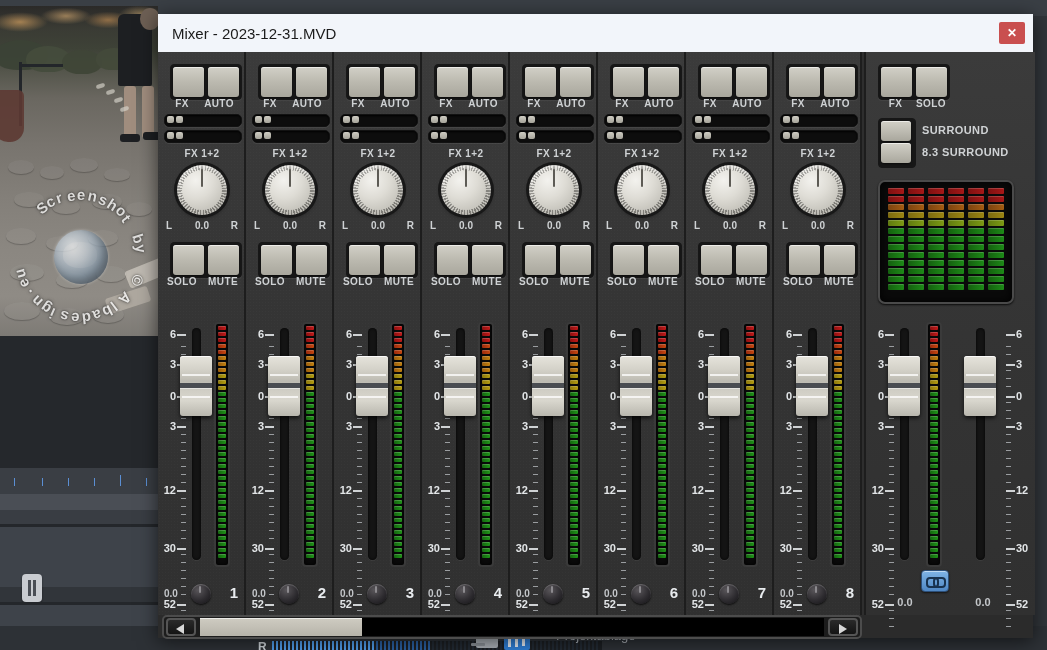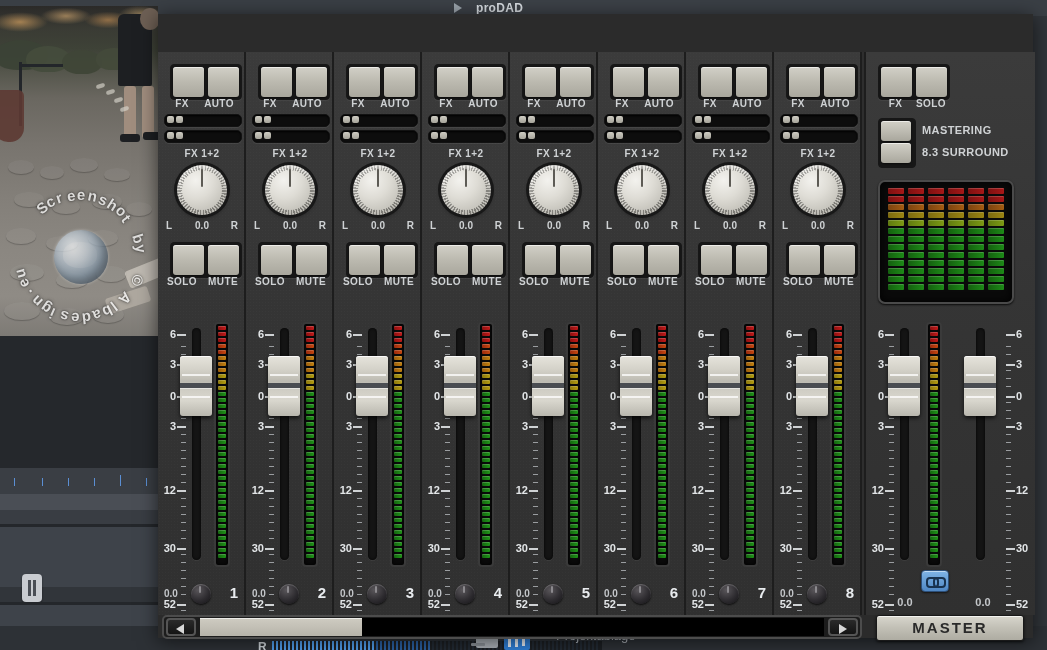--- a/index.html
+++ b/index.html
@@ -176,24 +176,20 @@
   .hs-track{position:absolute;left:36px;top:1px;right:36px;height:18px;background:#000;}
   .hs-thumb{position:absolute;left:0;top:0;width:166px;height:18px;cursor:pointer;
      background:linear-gradient(180deg,#cfccc2,#b6b3a9);box-shadow:inset 0 1px 0 rgba(255,255,255,.6);}
 </style>
 </head>
 <body>
 
 <div id="bg">
 
   <div class="bg-topbar"></div>
-  <div class="bg-prodad">
-    <span class="tri"></span>
-    <span>proDAD</span>
-  </div>
 
   <div class="video">
     <div class="vid-bush" style="left:-6px;top:34px;width:54px;height:30px;"></div>
     <div class="vid-bush" style="left:26px;top:40px;width:44px;height:26px;background:#454c3c;"></div>
     <div class="vid-bush" style="left:62px;top:44px;width:40px;height:24px;background:#3f4637;"></div>
     <div class="vid-bush" style="left:96px;top:42px;width:36px;height:22px;background:#434a3a;"></div>
     <div class="vid-post" style="left:19px;top:56px;width:3px;height:64px;"></div>
     <div class="vid-post" style="left:19px;top:58px;width:44px;height:3px;"></div>
     <div class="vid-pot" style="left:-6px;top:84px;width:30px;height:52px;"></div>
     <div class="vid-person" style="left:118px;top:8px;width:34px;height:72px;"></div>
@@ -378,20 +374,24 @@
   <div class="bb-icon cam"></div>
   <div class="bb-icon mix">
     <i style="left:4px;"></i>
       <i style="left:11px;top:6px;height:11px;"></i>
       <i style="left:18px;top:2px;"></i>
   </div>
   <div class="bb-label">Projektablage</div>
 </div>
 
 <div id="mixer">
+  <div class="titlebar">
+    <div class="title-text">Mixer - 2023-12-31.MVD</div>
+    <div class="close-btn">✕</div>
+  </div>
 
   <div class="mixer-body">
     <div id="strips">
         <div class="strip" style="left: 0px;">
           <div class="tex"></div>
           <div class="btnpair" style="left: 12px; top: 12px;">
             <div class="b"></div>
             <div class="b"></div>
           </div>
           <div class="lbl" style="left: 6px; top: 46px; width: 36px;">FX</div>
@@ -1446,21 +1446,21 @@
           <div class="b"></div>
           <div class="b"></div>
         </div>
         <div class="lbl" style="left:12px;top:46px;width:35px;">FX</div>
         <div class="lbl" style="left:45px;top:46px;width:40px;">SOLO</div>
 
         <div style="position:absolute;left:12px;top:66px;width:36px;height:48px;border:1px solid #171717;border-radius:4px;background:#171717;">
           <div class="b" style="width:30px;height:20px;margin:2px;border-radius:3px;background:linear-gradient(180deg,#d2d0c7,#a9a79d);box-shadow:inset 0 1px 0 rgba(255,255,255,.6),0 1px 2px rgba(0,0,0,.5);"></div>
           <div class="b" style="width:30px;height:20px;margin:2px;border-radius:3px;background:linear-gradient(180deg,#d2d0c7,#a9a79d);box-shadow:inset 0 1px 0 rgba(255,255,255,.6),0 1px 2px rgba(0,0,0,.5);"></div>
         </div>
-        <div class="lbl" style="left:56px;top:72px;width:106px;text-align:left;font-size:11px;">MASTERING</div>
+        <div class="lbl" style="left:56px;top:72px;width:106px;text-align:left;font-size:11px;">SURROUND</div>
         <div class="lbl" style="left:56px;top:94px;width:106px;text-align:left;font-size:11px;">8.3 SURROUND</div>
 
         <div class="matrix" style="left:12px;top:128px;width:132px;height:120px;">
             <div class="col" style="left: 8px;">
               <div class="cell" style="background: linear-gradient(90deg, rgb(125, 17, 17), rgb(168, 23, 23));"></div>
               <div class="cell" style="background: linear-gradient(90deg, rgb(125, 17, 17), rgb(168, 23, 23));"></div>
               <div class="cell" style="background: linear-gradient(90deg, rgb(125, 68, 16), rgb(163, 92, 18));"></div>
               <div class="cell" style="background: linear-gradient(90deg, rgb(124, 106, 16), rgb(156, 133, 18));"></div>
               <div class="cell" style="background: linear-gradient(90deg, rgb(95, 122, 16), rgb(125, 154, 20));"></div>
               <div class="cell" style="background: linear-gradient(90deg, rgb(20, 96, 15), rgb(29, 138, 23));"></div>
@@ -1700,21 +1700,20 @@
             <div class="tk sm" style="top: 292px; right: auto; left: 0px;"></div>
             <div class="tk sm" style="top: 300px; right: auto; left: 0px;"></div>
           </div>
 
         <div style="position:absolute;left:14px;top:544px;width:50px;text-align:center;color:#c3c6c9;font-size:11px;font-weight:bold;">0.0</div>
         <div style="position:absolute;left:92px;top:544px;width:50px;text-align:center;color:#c3c6c9;font-size:11px;font-weight:bold;">0.0</div>
       </div>
     </div>
   </div>
 
-  <div class="masterbtn">MASTER</div>
 
   <div class="hscroll">
     <div class="hs-btn hs-left">
         <span class="ar"></span>
       </div>
     <div class="hs-track">
       <div class="hs-thumb" style="width: 162px;"></div>
     </div>
     <div class="hs-btn hs-right">
         <span class="ar"></span>

